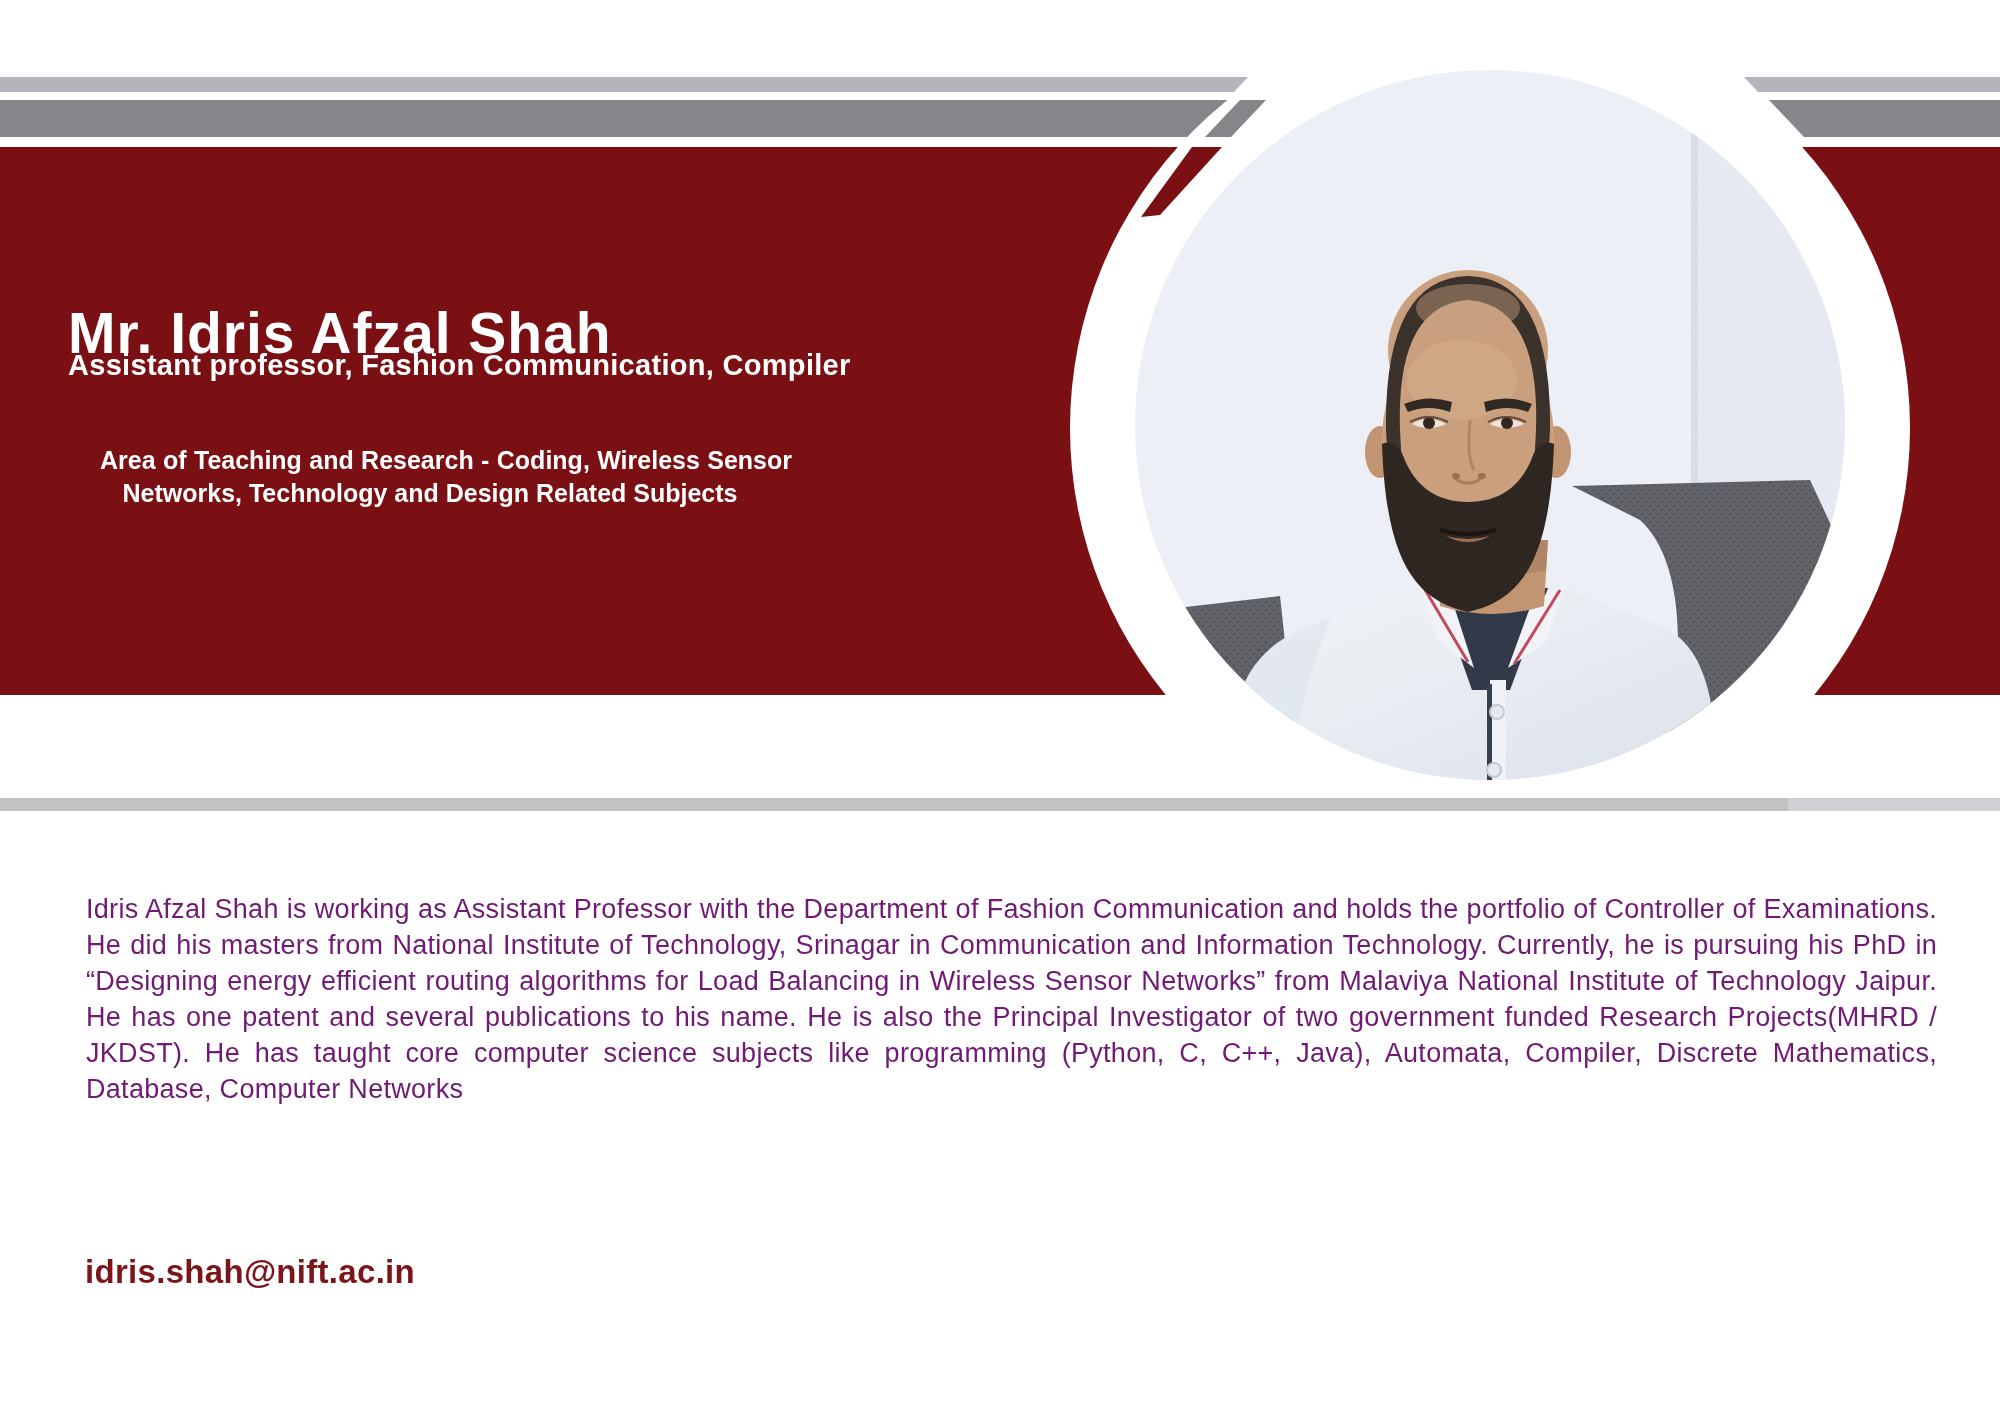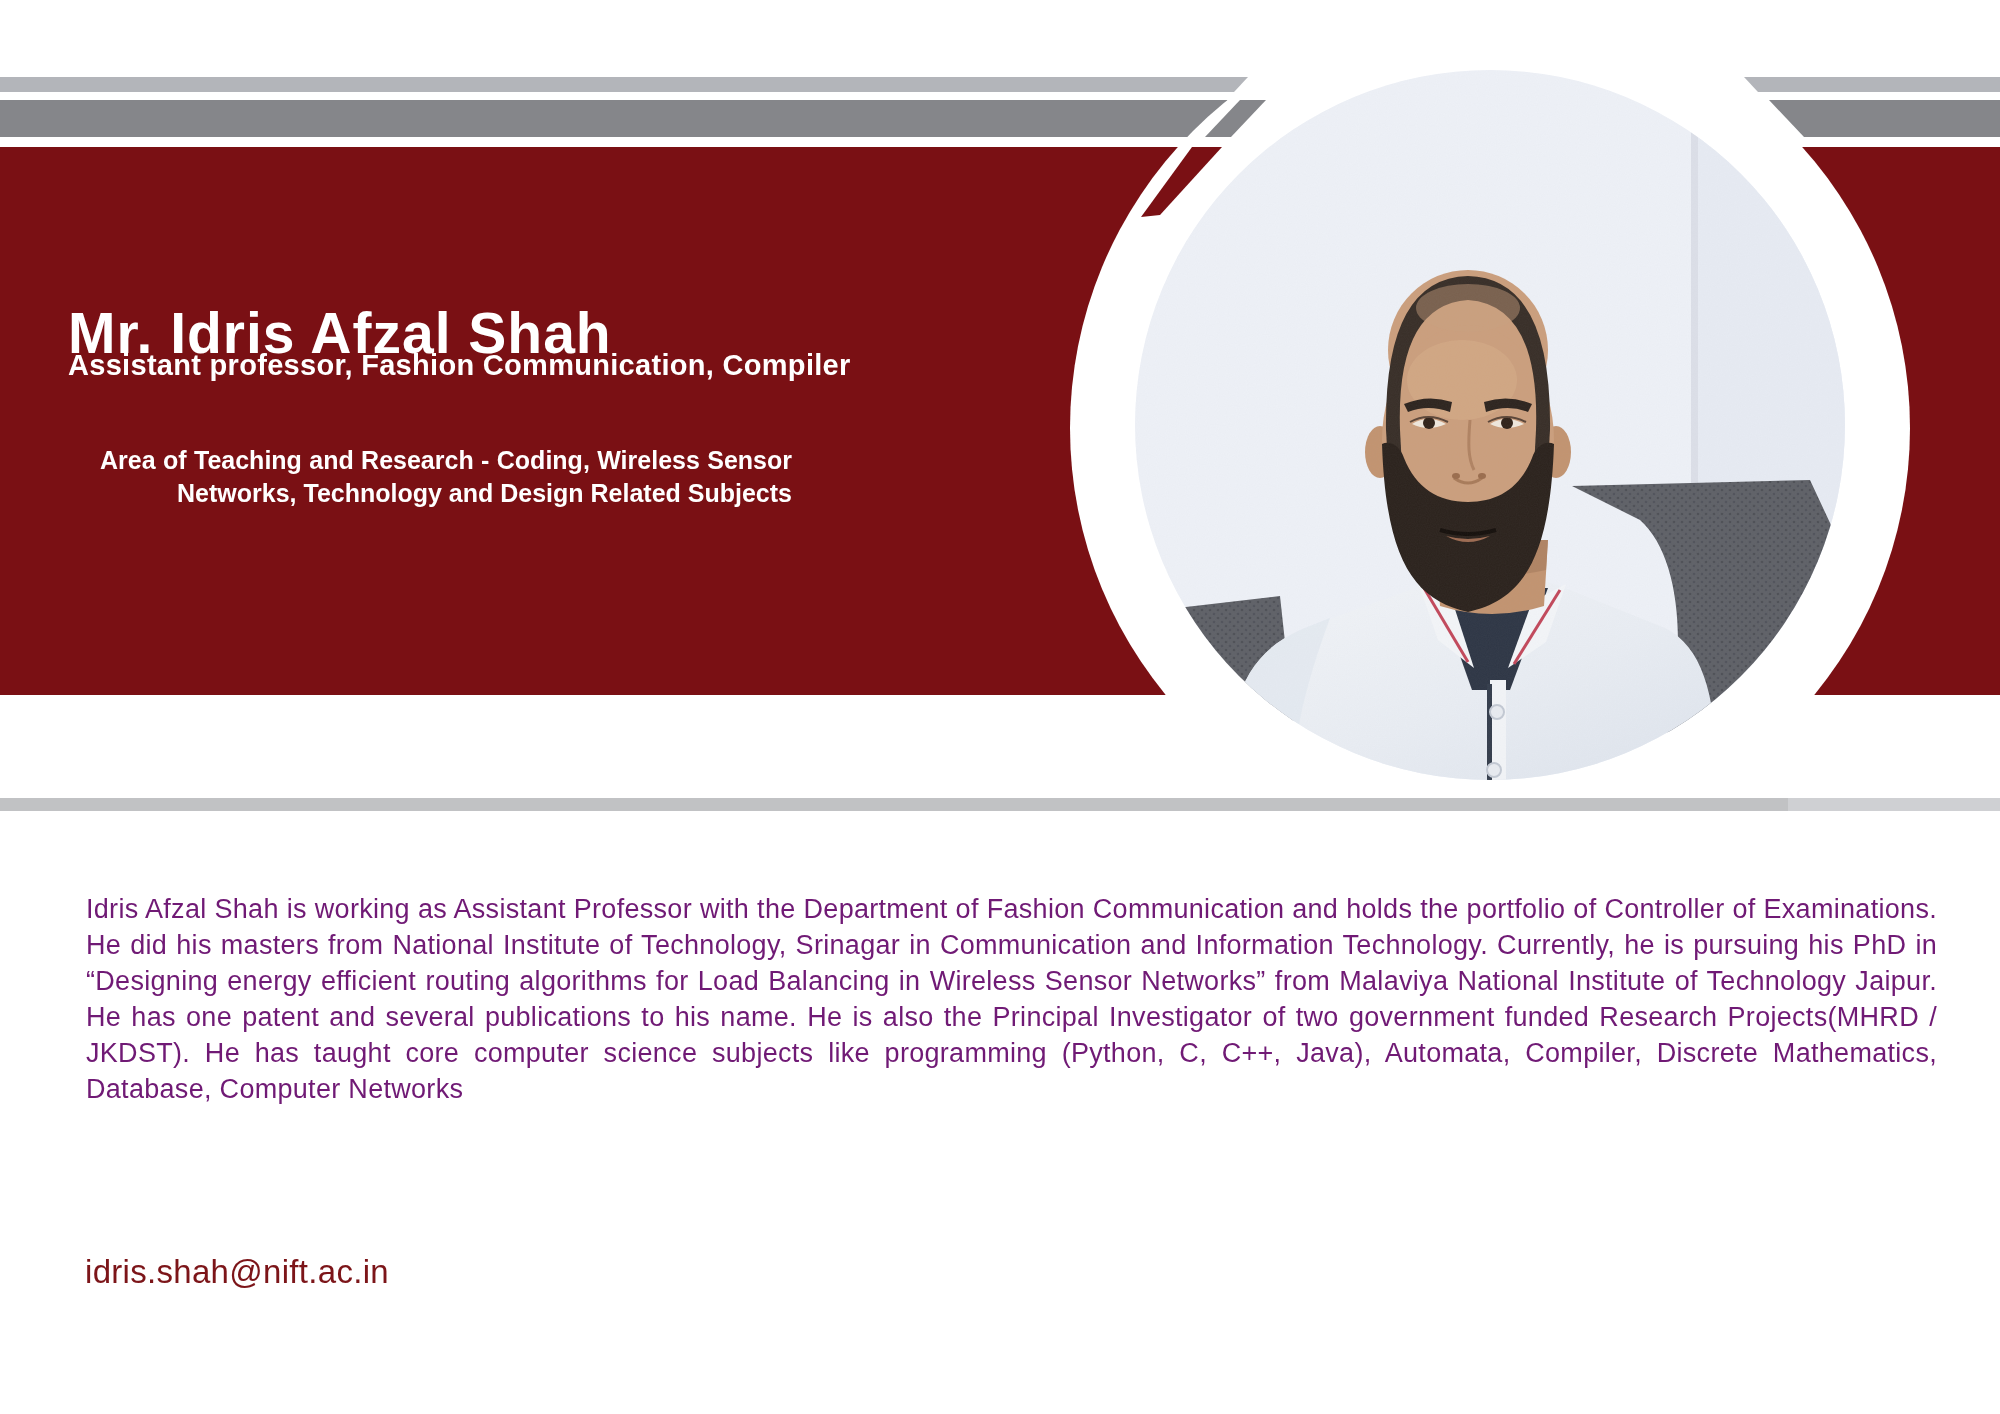--- a/index.html
+++ b/index.html
@@ -3,23 +3,23 @@
 <meta charset="utf-8">
 <style>
   html,body{margin:0;padding:0;background:#ffffff;}
   body{width:2000px;height:1414px;font-family:"Liberation Sans",sans-serif;}
   .page{position:relative;width:2000px;height:1414px;background:#ffffff;overflow:hidden;}
   .hero{position:absolute;left:0;top:0;}
   .name{position:absolute;left:68px;top:264px;font-size:57px;font-weight:800;color:#ffffff;letter-spacing:1px;line-height:1.1;white-space:nowrap;}
   .designation{position:absolute;left:68px;top:349px;font-size:29px;font-weight:700;color:#ffffff;letter-spacing:0.3px;white-space:nowrap;}
   .area{position:absolute;left:68px;top:444px;width:724px;font-size:25px;font-weight:700;color:#ffffff;line-height:33px;}
   .area .l1{text-align:justify;text-align-last:justify;margin-left:32px;}
-  .area .l2{text-align:right;}
+  .area .l2{text-align:center;}
   .bio{position:absolute;left:86px;top:891px;width:1851px;margin:0;font-size:27px;font-weight:400;color:#701a75;line-height:36px;letter-spacing:0.3px;text-align:justify;}
-  .email{position:absolute;left:85px;top:1253px;font-size:33px;font-weight:400;color:#7c1519;text-decoration:none;letter-spacing:0.3px;}
+  .email{position:absolute;left:85px;top:1253px;font-size:33px;font-weight:700;color:#7c1519;text-decoration:none;letter-spacing:0.3px;}
 </style>
 </head>
 <body>
 
 <div class="page">
 
   <svg class="hero" width="2000" height="860" viewBox="0 0 2000 860">
     <defs>
       <clipPath id="photoClip">
           <circle cx="1490" cy="425" r="355"></circle>

